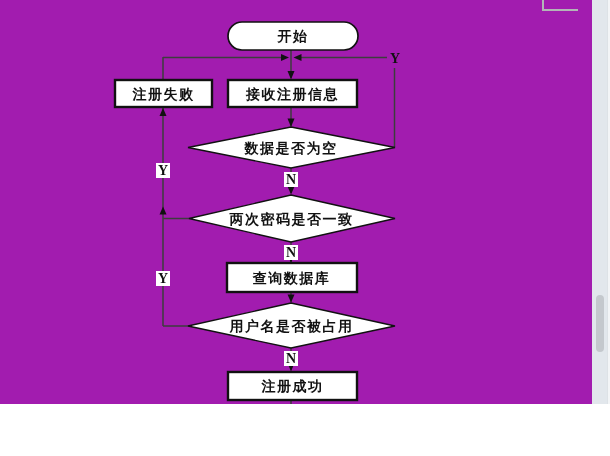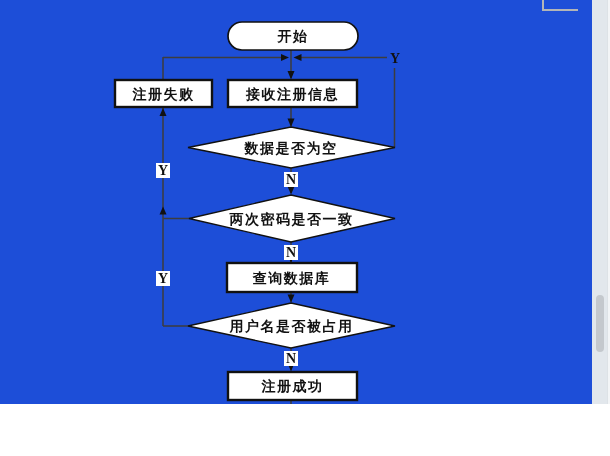--- a/index.html
+++ b/index.html
@@ -1,19 +1,19 @@
 <!DOCTYPE html>
 <html><head>
 <meta charset="utf-8">
 <style>
   html,body{margin:0;padding:0;background:#ffffff;}
   .screen{
     position:relative;
     width:610px;height:404px;
-    background:#1d4ed8;
+    background:#a21caf;
     overflow:hidden;
     font-family:"Liberation Serif","DejaVu Serif",serif;
   }
   svg{position:absolute;left:0;top:0;}
   .node-shape{fill:#ffffff;stroke:#111111;}
   .proc{stroke-width:2.4;}
   .term{stroke-width:1.7;}
   .dec{stroke-width:1.3;}
   .conn{stroke:#3d3d3d;stroke-width:1.5;fill:none;}
   .arrow{fill:#111111;stroke:none;}

